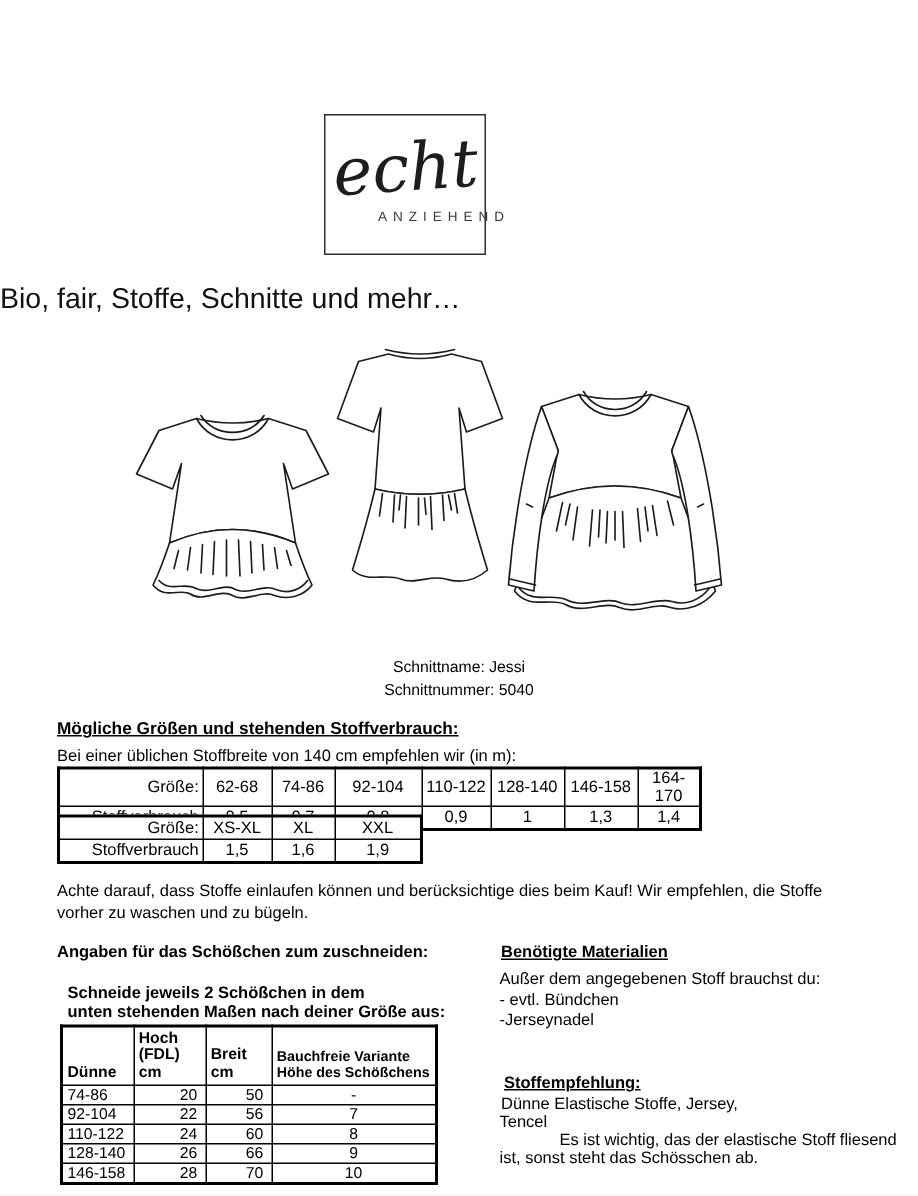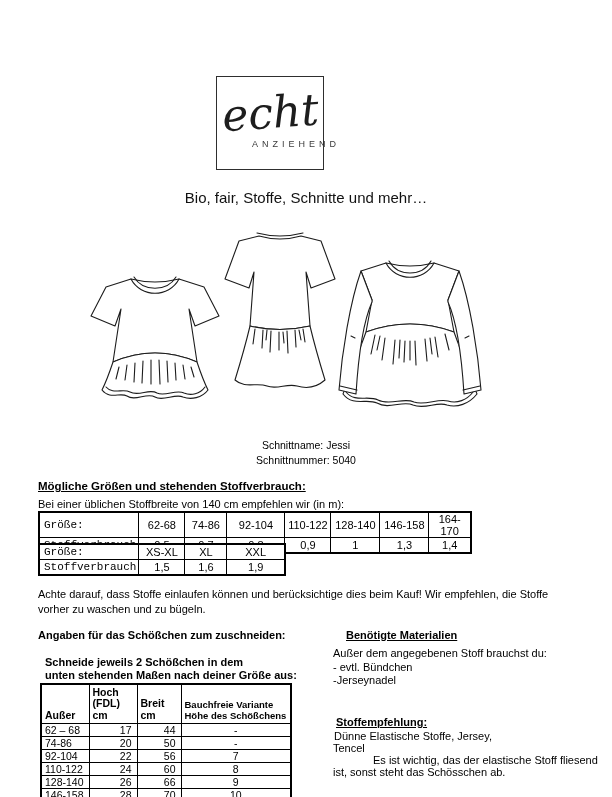--- a/index.html
+++ b/index.html
@@ -19,58 +19,58 @@
     font-size:44px; line-height:0.9; color:#1d1d1d; transform:rotate(-4deg);
     margin-top:-4px;
   }
   .logo-sub {
     font-size:9px; letter-spacing:4px; color:#3a3a3a; margin-top:6px;
     padding-left:4px;
     margin-left:48px;
   }
   
   .tagline {
-    position:absolute; top:189px; left:0; right:0; text-align:center;
-    font-size:15px; color:#111;
+    position:absolute; top:189px; left:0; right:0; 
+    font-size:19px; color:#111;
   }
   .pattern-line1 { position:absolute; top:439px; left:0; right:0; text-align:center; font-size:10.5px; }
   .pattern-line2 { position:absolute; top:454px; left:0; right:0; text-align:center; font-size:10.5px; }
 
   .sec-head { position:absolute; font-size:11.5px; font-weight:bold; }
   .underl { text-decoration:underline; }
   .txt { position:absolute; font-size:11px; line-height:1.32; }
 
   .h-consumption { left:38px; top:480px; }
   .t-intro       { left:38px; top:497px; }
   .t-note        { left:38px; top:587px; width:542px; }
 
   .h-peplum      { left:38px; top:629px; font-size:11px; }
   .t-cut1        { left:45px; top:655px; font-weight:bold; }
   .t-cut2        { left:45px; top:668px; font-weight:bold; }
 
-  .h-materials   { left:346px; top:629px; font-size:11px; }
+  .h-materials   { left:334px; top:629px; font-size:11px; }
   .t-mat-intro   { left:333px; top:646px; }
   .t-mat-item1   { left:333px; top:660px; }
   .t-mat-item2   { left:333px; top:673px;text-align:center; }
 
   .h-fabric      { left:336px; top:716px; font-size:11px; }
   .t-fab1        { left:334px; top:729px; }
   .t-fab2        { left:333px; top:741px; }
   .t-fab3        { left:333px; top:753px;padding-left:40px; }
   .t-fab4        { left:333px; top:765px; }
 
   
   table.dtable { position:absolute; border-collapse:collapse; background:#fff; }
   .dtable td, .dtable th { border:1px solid #000; }
   .dtable { border:2px solid #000; }
 
   .t-kids  { left:38px; top:511px; font-size:11px; }
   .t-adult { left:38px; top:543px; font-size:11px; }
   .t-kids td, .t-adult td { height:14px; padding:0 2px; text-align:center; }
-  .t-kids td.lbl, .t-adult td.lbl { text-align:left; padding-left:4px;font-family:Liberation Mono, monospace; }
+  .t-kids td.lbl, .t-adult td.lbl { text-align:right; padding-left:4px; }
 
   .t-peplum { left:40px; top:683px; font-size:10.5px; }
   .t-peplum th {
     font-weight:bold; text-align:left; vertical-align:bottom;
     white-space:pre-line; line-height:1.08; padding:2px 3px;
   }
   .t-peplum th.variant { font-size:9.5px; }
   .t-peplum td { height:12px; padding:0 3px; }
   .t-peplum td.c-size { text-align:left; }
   .t-peplum td.c-num  { text-align:right; padding-right:5px; }
@@ -196,36 +196,30 @@
 
   <table class="dtable t-peplum">
     <colgroup>
       <col style="width:48px">
         <col style="width:48px">
         <col style="width:44px">
         <col style="width:110px">
     </colgroup>
     <tbody>
         <tr>
-      <th>Außer</th>
+      <th>Dünne</th>
       <th>Hoch
 (FDL)
 cm</th>
       <th>Breit
 cm</th>
       <th class="variant">Bauchfreie Variante
 Höhe des Schößchens</th>
     </tr>
     <tr>
-      <td class="c-size">62 – 68</td>
-      <td class="c-num">17</td>
-      <td class="c-num">44</td>
-      <td class="c-var">-</td>
-    </tr>
-    <tr>
       <td class="c-size">74-86</td>
       <td class="c-num">20</td>
       <td class="c-num">50</td>
       <td class="c-var">-</td>
     </tr>
     <tr>
       <td class="c-size">92-104</td>
       <td class="c-num">22</td>
       <td class="c-num">56</td>
       <td class="c-var">7</td>

